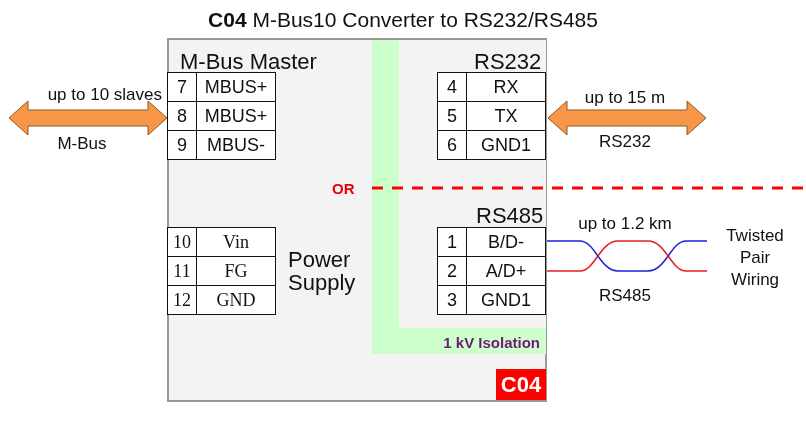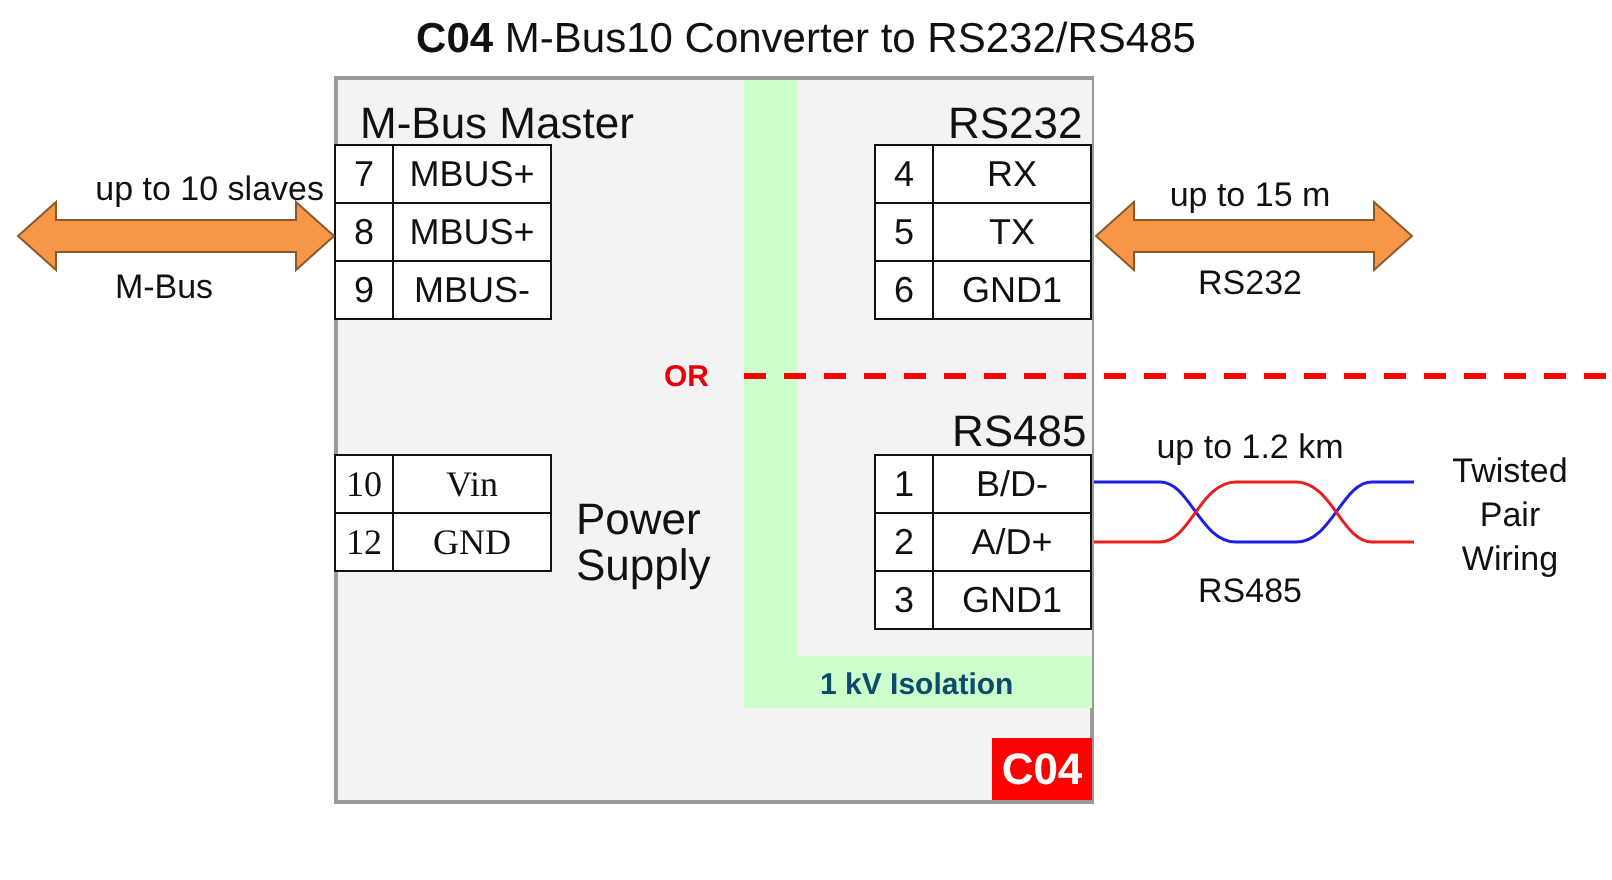--- a/index.html
+++ b/index.html
@@ -7,21 +7,21 @@
          font-family: "Liberation Sans", sans-serif; color: #111; }
   .abs { position: absolute; }
   .title { left: 0; width: 806px; top: 8px; text-align: center; font-size: 21px; }
   .title b { font-weight: bold; }
   .device { left: 167px; top: 38px; width: 380px; height: 364px;
             background: #f3f3f3; border: 2px solid #9a9a9a; box-sizing: border-box; }
   .iso-v { left: 372px; top: 40px; width: 27px; height: 314px; background: #ccffcc; }
   .iso-corner { left: 372px; top: 300px; width: 174px; height: 54px; background: #ccffcc;
                 border-bottom-left-radius: 24px; }
   .iso-inner { left: 399px; top: 40px; width: 147px; height: 288px; background: #f3f3f3; }
-  .iso-label { left: 410px; top: 334px; width: 130px; color: #0c4a6e;
+  .iso-label { left: 410px; top: 334px; width: 130px; text-align: right; color: #701a75;
                font-weight: bold; font-size: 15px; }
   .badge { left: 496px; top: 369px; width: 50px; height: 31px; background: #ff0000; color: #fff;
            font-weight: bold; font-size: 22px; line-height: 31px; text-align: center; }
   .section-label { font-size: 22px; }
   table.pins { position: absolute; border-collapse: collapse; background: #fff; }
   table.pins td { border: 1.5px solid #111; font-size: 18px; height: 28px; padding: 0; text-align: center; }
   table.pins td.num { width: 28px; }
   .side-text { font-size: 17px; text-align: center; }
   .or-label { left: 332px; top: 180px; color: #e8000b; font-weight: bold; font-size: 15px; }
   .ps-label { left: 288px; top: 248px; font-size: 22px; line-height: 23px; }
@@ -80,20 +80,24 @@
 
 <div class="abs or-label">OR</div>
 
 <table class="pins" style="left:167px; top:227px;font-family:Liberation Serif, serif;">
   <tbody>
       <tr>
     <td class="num">10</td>
     <td style="width:78px;">Vin</td>
   </tr>
   <tr>
+    <td class="num">11</td>
+    <td>FG</td>
+  </tr>
+  <tr>
     <td class="num">12</td>
     <td>GND</td>
   </tr>
 </tbody>
   </table>
 <div class="abs ps-label">
   <div>Power</div>
   <div>Supply</div>
 </div>
 

